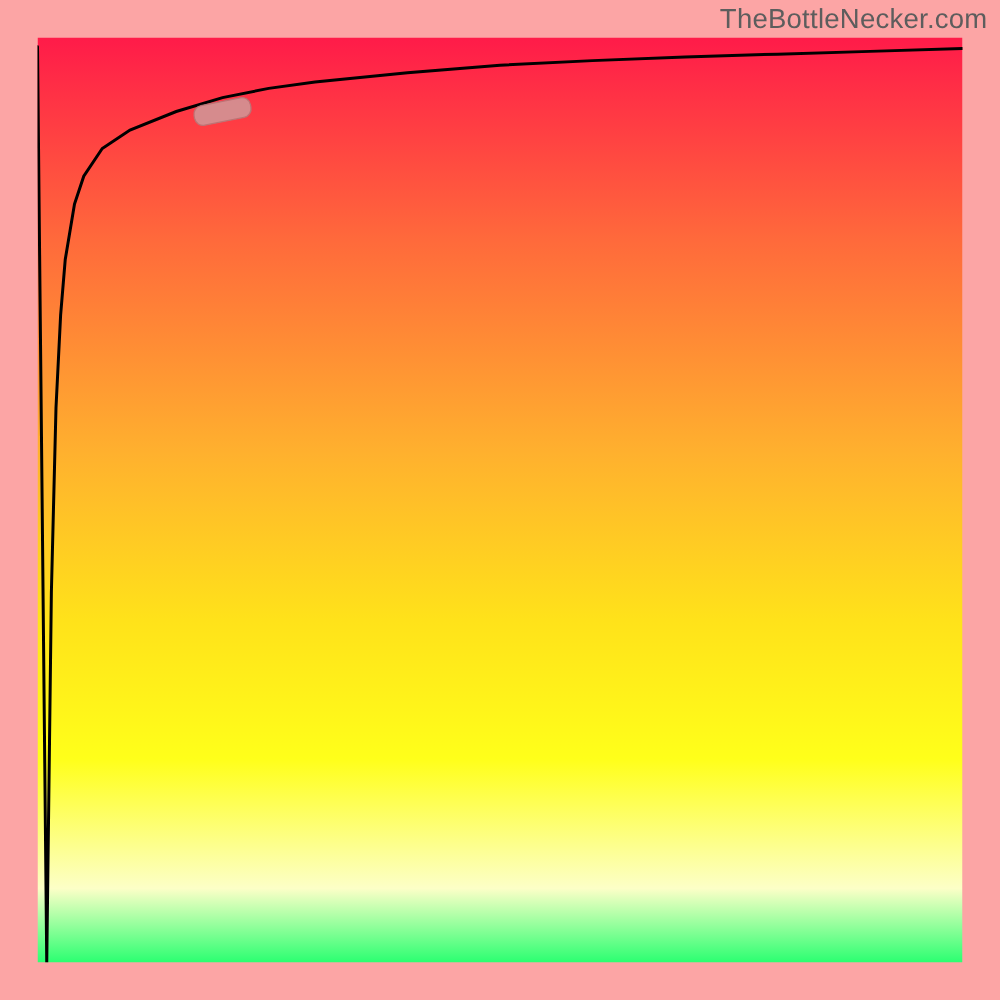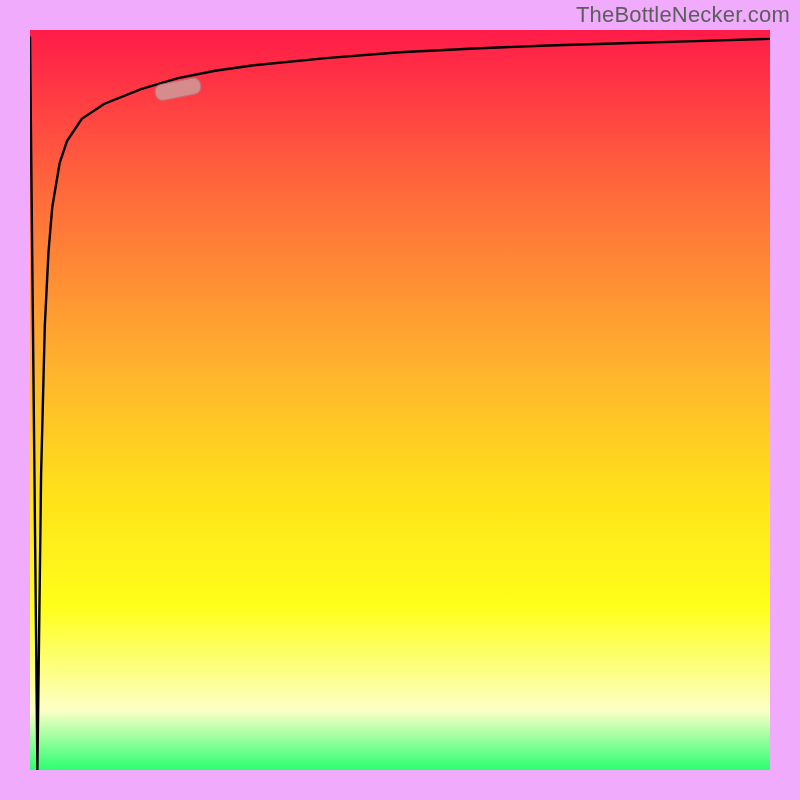--- a/index.html
+++ b/index.html
@@ -8,21 +8,21 @@
     width: 800px;
     height: 800px;
     background: #000;
     font-family: Arial, Helvetica, sans-serif;
     overflow: hidden;
   }
   .stage {
     position: relative;
     width: 800px;
     height: 800px;
-    background: #f0abfc;
+    background: #fca5a5;
   }
   .watermark {
     position: absolute;
     top: 2px;
     right: 10px;
     color: #5d5d5d;
     font-size: 22px;
     font-weight: 400;
     letter-spacing: 0.2px;
     user-select: none;

